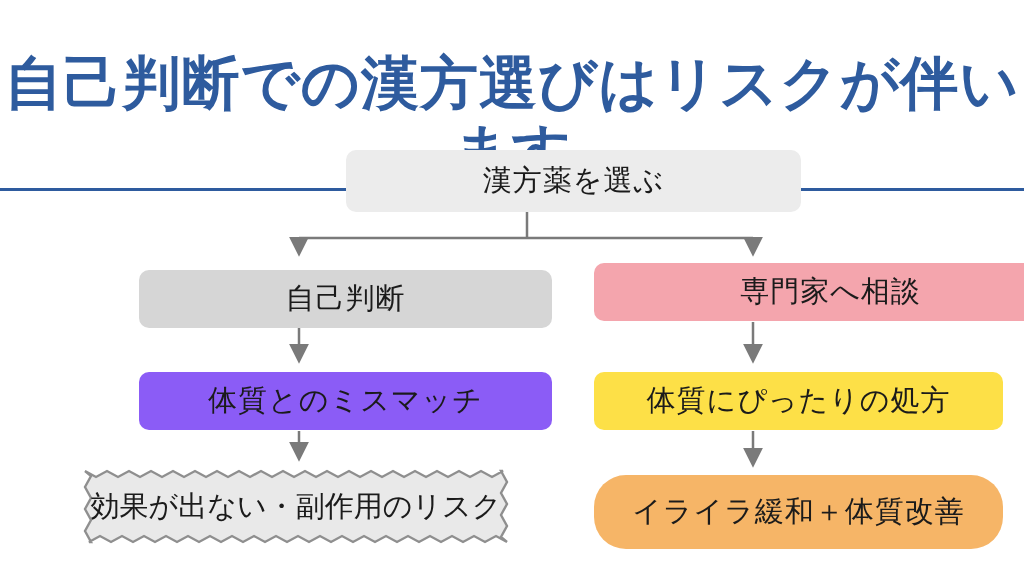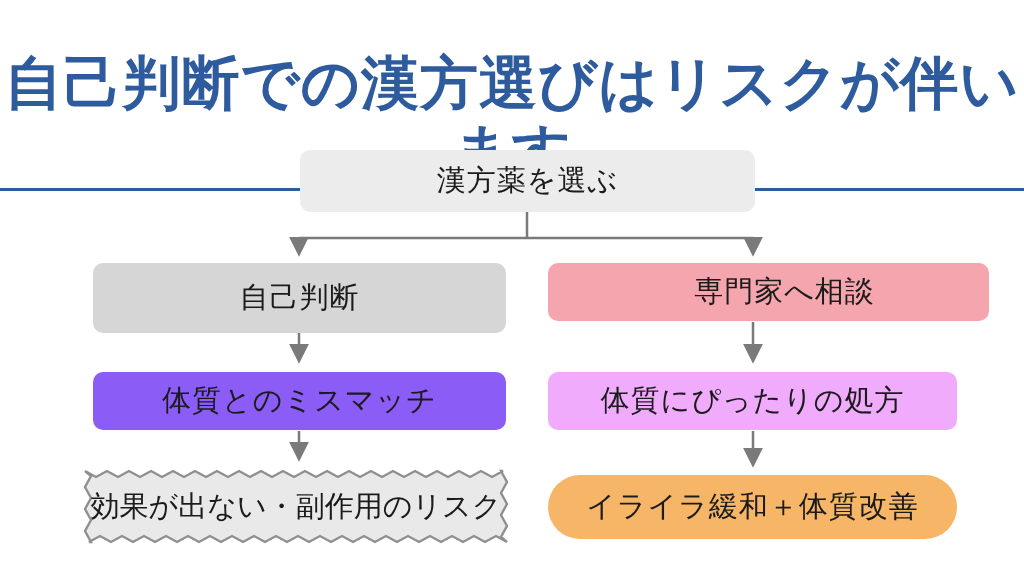--- a/index.html
+++ b/index.html
@@ -35,27 +35,28 @@
     position: absolute;
     display: flex;
     align-items: center;
     justify-content: center;
     font-size: 29px;
     font-weight: 500;
     color: #1b1b1b;
     border-radius: 10px;
     letter-spacing: 1px;
     white-space: nowrap;
+    margin-left: 46px;
   }
   .node-root   { left: 300px; top: 150px; width: 455px; height: 62px; }
-  .node-l1     { left:  93px; top: 263px; width: 413px; height: 70px; }
+  .node-l1     { left:  93px; top: 270px; width: 413px; height: 58px; }
   .node-l2     { left:  93px; top: 372px; width: 413px; height: 58px; }
   .node-r1     { left: 548px; top: 263px; width: 409px; height: 58px; }
   .node-r2     { left: 548px; top: 372px; width: 409px; height: 58px; }
-  .node-r3     { left: 548px; top: 475px; width: 409px; height: 64px; border-radius: 32px; }
+  .node-r3     { left: 548px; top: 475px; width: 409px; height: 74px; border-radius: 32px; }
   .zigzag-wrap {
     position: absolute;
     left: 81px; top: 467px; width: 430px; height: 79px; text-decoration: underline;
   }
   .zigzag-wrap svg { position: absolute; inset: 0; }
   .zigzag-label {
     position: absolute;
     inset: 0;
     display: flex;
     align-items: center;
@@ -109,17 +110,17 @@
 
   <div class="zigzag-wrap">
     <svg viewBox="0 0 430 79" xmlns="http://www.w3.org/2000/svg">
       <polygon id="zigzag-poly" points="4,4 15,10 26,4 37,10 48,4 59,10 70,4 81,10 92,4 103,10 114,4 125,10 136,4 147,10 158,4 169,10 180,4 191,10 202,4 213,10 224,4 235,10 246,4 257,10 268,4 279,10 290,4 301,10 312,4 323,10 334,4 345,10 356,4 367,10 378,4 389,10 400,4 411,10 422,4 420,4 426,15 420,26 426,37 420,48 426,59 420,70 426,75 415,69 404,75 393,69 382,75 371,69 360,75 349,69 338,75 327,69 316,75 305,69 294,75 283,69 272,75 261,69 250,75 239,69 228,75 217,69 206,75 195,69 184,75 173,69 162,75 151,69 140,75 129,69 118,75 107,69 96,75 85,69 74,75 63,69 52,75 41,69 30,75 19,69 8,75 10,75 4,64 10,53 4,42 10,31 4,20 10,9" fill="#e9e9e9" stroke="#8f8f8f" stroke-width="2.4" stroke-linejoin="miter"></polygon>
     </svg>
     <div class="zigzag-label">効果が出ない・副作用のリスク</div>
   </div>
 
   <div class="node node-r1" style="background: rgb(244, 165, 173); padding-left: 32px;">専門家へ相談</div>
 
-  <div class="node node-r2" style="background: #f0abfc;">体質にぴったりの処方</div>
+  <div class="node node-r2" style="background: #fde047;">体質にぴったりの処方</div>
 
   <div class="node node-r3" style="background: rgb(246, 181, 103);">イライラ緩和＋体質改善</div>
 
 </div>
 
 </body></html>

